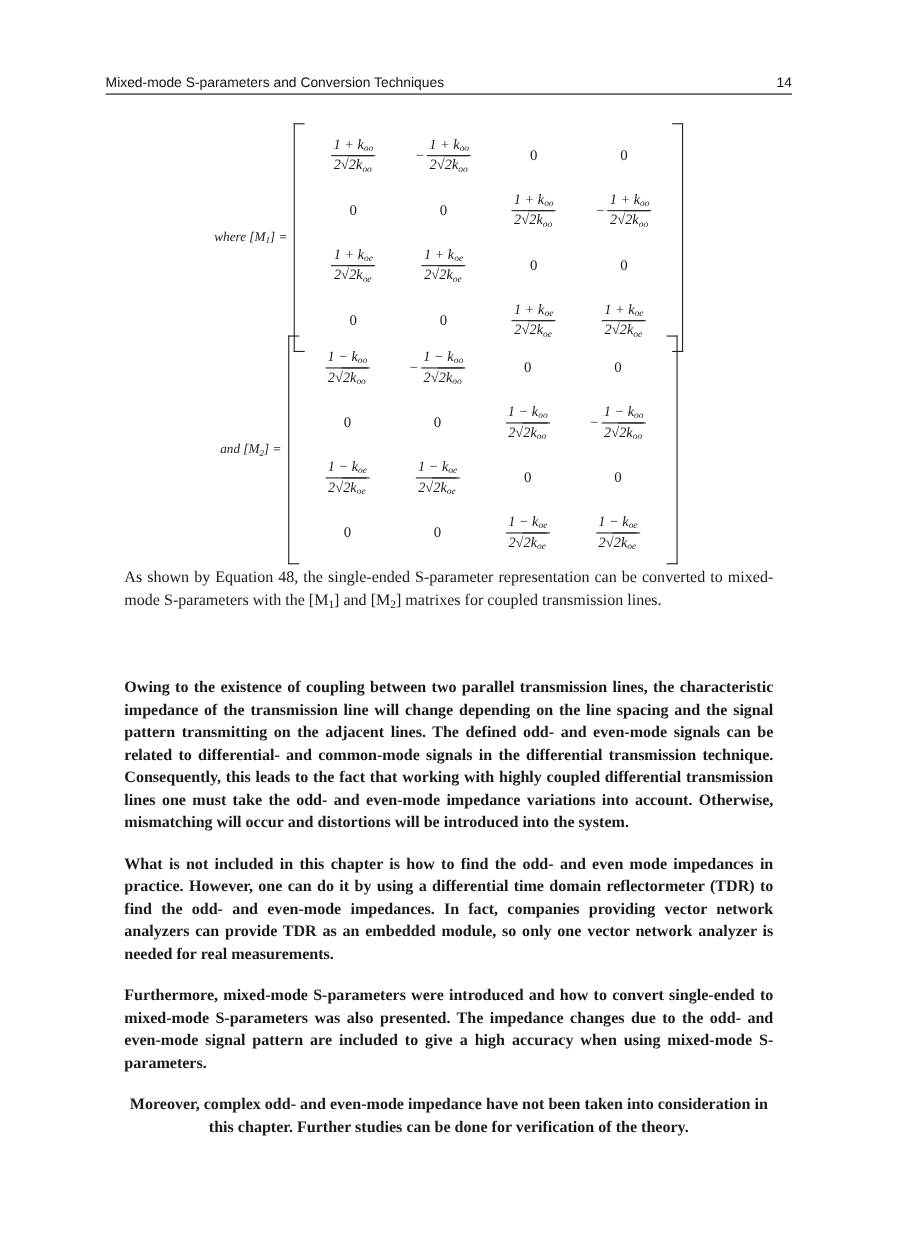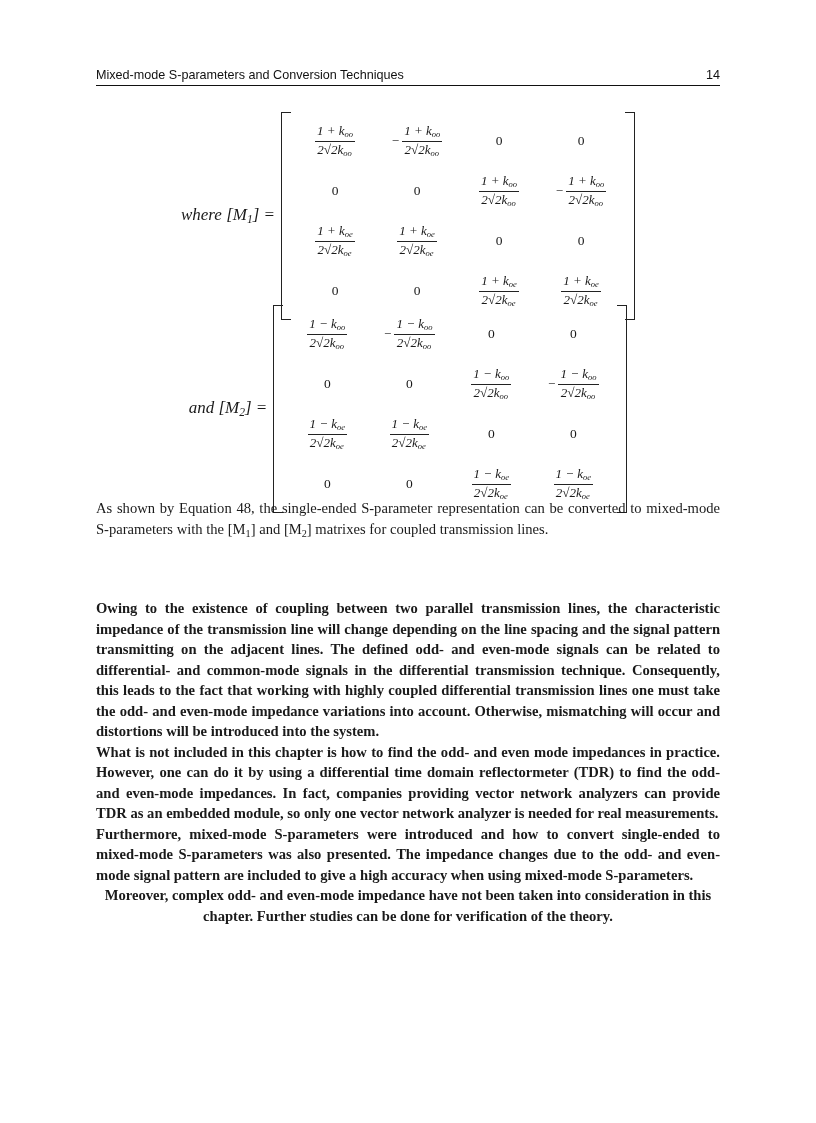--- a/index.html
+++ b/index.html
@@ -43,21 +43,21 @@
     width: 624px;
     display: flex;
     align-items: center;
     justify-content: center;
   }
   #eq-m1 { top: 112px; }
   #eq-m2 { top: 305px; }
 
   .eq-label {
     font-style: italic;
-    font-size: 17px;
+    font-size: 12px;
     white-space: nowrap;
     padding-right: 6px;
     font-family: "Liberation Serif", serif;
   }
   .eq-label .mlabel { font-style: italic; }
   .eq-label sub {
     font-size: 0.68em;
     vertical-align: -0.28em;
   }
 
@@ -156,21 +156,21 @@
   .body-text {
     position: absolute;
     left: 96px;
     width: 624px;
     font-family: "Liberation Serif", serif;
     font-size: 14.6px;
     line-height: 20.5px;
     text-align: justify;
     color: #1a1a1a;
   }
-  .body-text p { margin: 0; }
+  .body-text p { margin: 17px; }
   .body-text sub {
     font-size: 0.7em;
     vertical-align: -0.25em;
   }
   #para-intro { top: 498px; }
 
   .section-heading {
     position: absolute;
     left: 96px;
     width: 624px;

